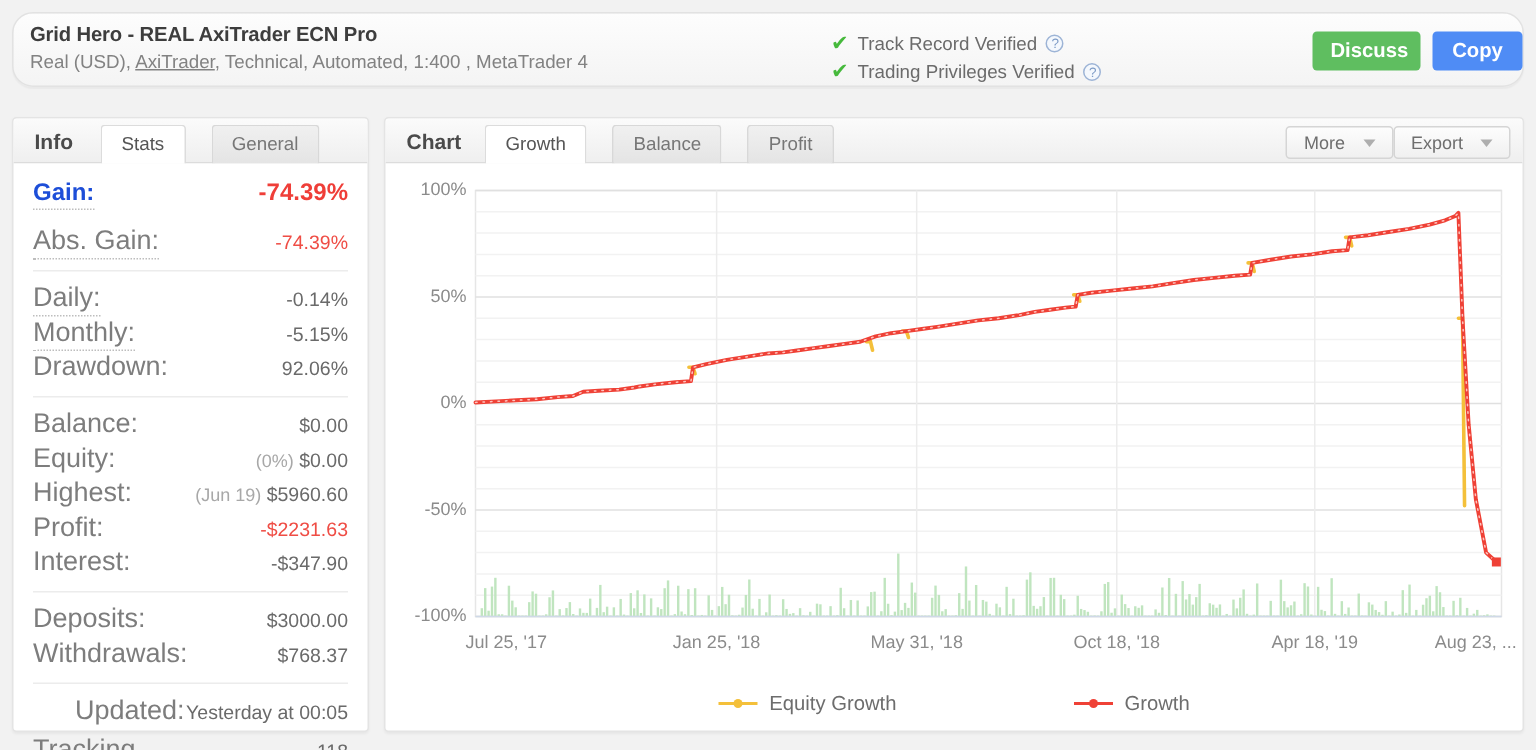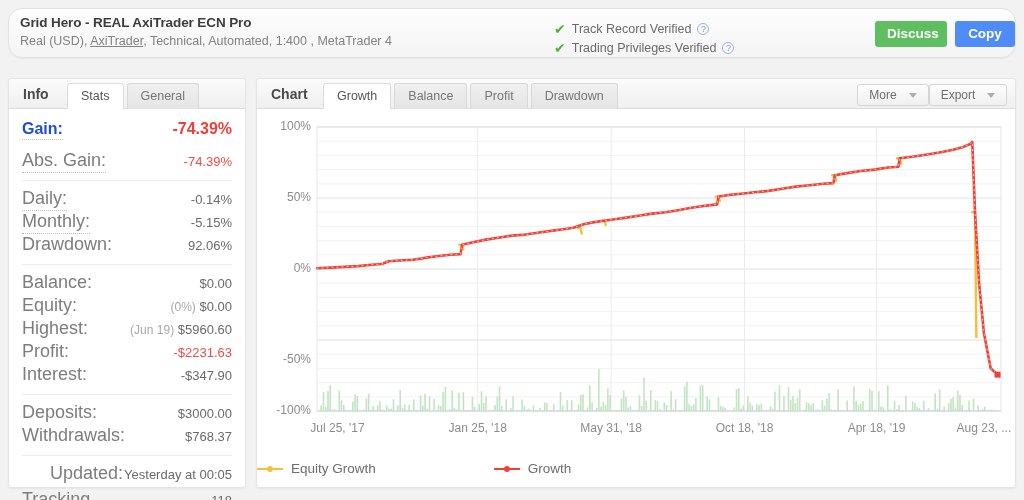--- a/index.html
+++ b/index.html
@@ -73,21 +73,21 @@
   .tab-title {
     position: absolute; left: 14px; top: 7px;
     font-size: 14px; font-weight: bold; color: #4a4a4a;
   }
   .tabs { position: absolute; top: 4px; display: flex; align-items: flex-end; }
   .tab {
     height: 26px; line-height: 25px; padding: 0 13px;
     font-size: 12.5px; color: #767676;
     background: linear-gradient(to bottom,#f0f0f0 0%,#e4e4e4 100%);
     border: 1px solid #d8d8d8; border-bottom: none;
-    border-radius: 3px 3px 0 0; margin-right: 3px; cursor: pointer;
+    border-radius: 3px 3px 0 0; margin-right: 17px; cursor: pointer;
     white-space: nowrap;
   }
   .tab.active {
     background: #fff; color: #555; border-color: #dcdcdc;
     position: relative; z-index: 3;
   }
   .tab.active::after {
     content: ""; position: absolute; left: 0; right: 0; bottom: -1px;
     height: 1px; background: #fff;
   }
@@ -131,21 +131,21 @@
   .ylab {
     position: absolute; font-size: 12px; color: #8b8b8b;
     text-align: right; width: 52px; white-space: nowrap;
   }
   .xlab {
     position: absolute; font-size: 12px; color: #8b8b8b;
     text-align: center; white-space: nowrap;
   }
   .legend {
     position: absolute; left: 0; top: 352px; width: 758px;
-    display: flex; gap: 118px;
+    display: flex; justify-content: center; gap: 118px;
   }
   .lg-item { display: flex; align-items: center; gap: 8px; }
   .lg-mark { width: 26px; height: 2px; position: relative; }
   .lg-mark::after {
     content: ""; position: absolute; left: 10px; top: -2px;
     width: 6px; height: 6px; border-radius: 50%;
   }
   .lg-eq { background: #f4c03a; }
   .lg-eq::after { background: #f4c03a; }
   .lg-gr { background: #ef4136; }
@@ -269,21 +269,20 @@
     </div>
   </div>
 
   <div class="panel panel-right">
     <div class="tabbar">
       <div class="tab-title">Chart</div>
       <div class="tabs" style="left:66px;">
         <div class="tab active">Growth</div>
         <div class="tab">Balance</div>
         <div class="tab">Profit</div>
-        <div class="tab">Drawdown</div>
       </div>
       <div class="dd dd-more">
         <span>More</span>
         <span class="caret"></span>
       </div>
       <div class="dd dd-export">
         <span>Export</span>
         <span class="caret"></span>
       </div>
     </div>
@@ -625,21 +624,21 @@
           <path d="M 640.032 49.24000000000001 L 642.768 49.24000000000001 L 644.136 54.91999999999999" fill="none" stroke="#f4c03a" stroke-width="2.4" stroke-linecap="round"></path>
           <path d="M 715.2719999999999 103.20000000000002 L 718.0079999999999 103.20000000000002 L 719.376 228.16" fill="none" stroke="#f4c03a" stroke-width="2.4" stroke-linecap="round"></path>
           <path d="M 60.00 159.29 L 73.68 158.58 L 87.36 157.87 L 101.04 157.16 L 114.72 155.74 L 124.98 155.03 L 131.82 152.19 L 142.08 151.48 L 155.76 150.77 L 166.02 149.35 L 169.44 148.64 L 179.70 147.22 L 193.38 145.80 L 203.64 145.09 L 205.01 135.86 L 213.90 133.73 L 227.58 130.89 L 241.26 128.76 L 254.94 126.63 L 265.20 125.92 L 275.46 124.50 L 285.72 123.08 L 295.98 121.66 L 306.24 120.24 L 316.50 118.82 L 326.76 115.27 L 337.02 113.14 L 347.28 111.72 L 357.54 110.30 L 367.80 108.88 L 381.48 106.75 L 395.16 104.62 L 408.84 103.20 L 422.52 101.07 L 432.78 98.94 L 443.04 97.52 L 453.30 96.10 L 460.14 95.39 L 461.51 87.58 L 470.40 86.16 L 484.08 84.74 L 497.76 83.32 L 511.44 81.90 L 525.12 79.77 L 538.80 77.64 L 552.48 76.22 L 566.16 74.80 L 576.42 74.09 L 577.79 66.28 L 590.10 64.15 L 603.78 62.02 L 617.46 60.60 L 631.14 58.47 L 641.40 57.76 L 642.77 49.24 L 655.08 47.82 L 668.76 45.69 L 682.44 43.56 L 696.12 40.72 L 706.38 37.88 L 713.22 35.04 L 715.27 32.91 L 718.01 103.20 L 722.11 174.20 L 726.90 223.90 L 733.74 259.40 L 740.58 265.65" fill="none" stroke="#ef4136" stroke-width="2.6" stroke-linejoin="round" stroke-linecap="round"></path>
           <path d="M 60.00 159.29 L 73.68 158.58 L 87.36 157.87 L 101.04 157.16 L 114.72 155.74 L 124.98 155.03 L 131.82 152.19 L 142.08 151.48 L 155.76 150.77 L 166.02 149.35 L 169.44 148.64 L 179.70 147.22 L 193.38 145.80 L 203.64 145.09 L 205.01 135.86 L 213.90 133.73 L 227.58 130.89 L 241.26 128.76 L 254.94 126.63 L 265.20 125.92 L 275.46 124.50 L 285.72 123.08 L 295.98 121.66 L 306.24 120.24 L 316.50 118.82 L 326.76 115.27 L 337.02 113.14 L 347.28 111.72 L 357.54 110.30 L 367.80 108.88 L 381.48 106.75 L 395.16 104.62 L 408.84 103.20 L 422.52 101.07 L 432.78 98.94 L 443.04 97.52 L 453.30 96.10 L 460.14 95.39 L 461.51 87.58 L 470.40 86.16 L 484.08 84.74 L 497.76 83.32 L 511.44 81.90 L 525.12 79.77 L 538.80 77.64 L 552.48 76.22 L 566.16 74.80 L 576.42 74.09 L 577.79 66.28 L 590.10 64.15 L 603.78 62.02 L 617.46 60.60 L 631.14 58.47 L 641.40 57.76 L 642.77 49.24 L 655.08 47.82 L 668.76 45.69 L 682.44 43.56 L 696.12 40.72 L 706.38 37.88 L 713.22 35.04 L 715.27 32.91 L 718.01 103.20 L 722.11 174.20 L 726.90 223.90 L 733.74 259.40 L 740.58 265.65" fill="none" stroke="#ffd1cd" stroke-width="1" stroke-dasharray="1 4" stroke-linecap="round" opacity="0.9"></path>
           <rect x="737.58" y="262.648" width="6" height="6" fill="#ef4136"></rect>
         </svg>
       <div id="ylabels">
           <div class="ylab" style="left: 2px; top: 10px;">100%</div>
           <div class="ylab" style="left: 2px; top: 81px;">50%</div>
           <div class="ylab" style="left: 2px; top: 152px;">0%</div>
-          <div class="ylab" style="left: 2px; top: 223px; margin-top: 20px;">-50%</div>
+          <div class="ylab" style="left: 2px; top: 223px;">-50%</div>
           <div class="ylab" style="left: 2px; top: 294px;">-100%</div>
         </div>
       <div id="xlabels">
           <div class="xlab" style="left: 30.52px; width: 100px; top: 312px;">Jul 25, '17</div>
           <div class="xlab" style="left: 170.74px; width: 100px; top: 312px;">Jan 25, '18</div>
           <div class="xlab" style="left: 304.12px; width: 100px; top: 312px;">May 31, '18</div>
           <div class="xlab" style="left: 437.5px; width: 100px; top: 312px;">Oct 18, '18</div>
           <div class="xlab" style="left: 569.512px; width: 100px; top: 312px;">Apr 18, '19</div>
           <div class="xlab" style="left: 676.9px; width: 100px; top: 312px;">Aug 23, ...</div>
         </div>

